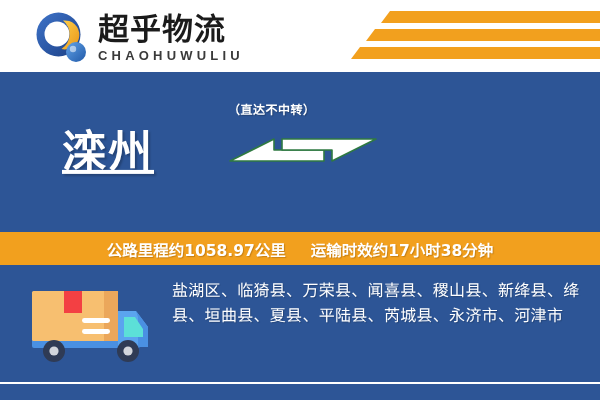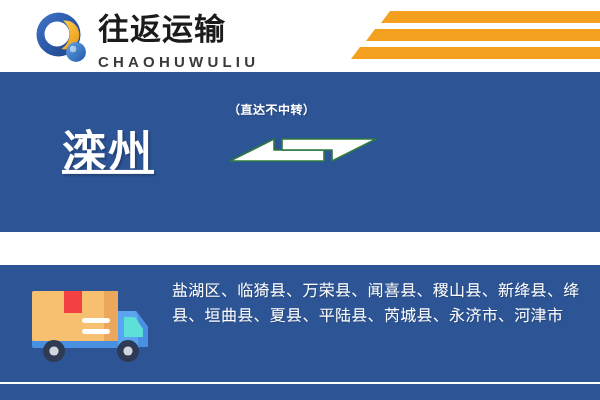--- a/index.html
+++ b/index.html
@@ -61,26 +61,26 @@
     font-size: 31px;
     font-weight: bold;
     color: #1b1b1b;
     letter-spacing: 1px;
     line-height: 36px;
     white-space: nowrap;
   }
 
   .brand-en {
     font-family: "Liberation Sans", sans-serif;
-    font-size: 15px;
+    font-size: 13px;
     font-weight: bold;
     color: #3a3a3a;
     letter-spacing: 4.2px;
     line-height: 14px;
-    margin-top: 8px;
+    margin-top: 2px;
     white-space: nowrap;
   }
 
   .stripes {
     position: absolute;
     left: 360px;
     top: 9px;
     width: 245px;
     height: 56px;
   }
@@ -256,21 +256,21 @@
           </defs>
           <circle cx="24.5" cy="24.5" r="22" fill="url(#lgBlue)"></circle>
           <circle cx="23" cy="24" r="12.5" fill="#ffffff"></circle>
           <path d="M 29 10.5 A 14.5 14.5 0 1 1 27.5 39 A 17.5 17.5 0 0 0 29 10.5 Z" fill="url(#lgGold)"></path>
           <circle cx="42" cy="42" r="10" fill="url(#lgDot)"></circle>
           <circle cx="39" cy="39" r="3.2" fill="#ffffff" opacity="0.55"></circle>
         </svg>
       </div>
 
       <div class="brand-block">
-        <div class="brand-cn">往返运输</div>
+        <div class="brand-cn">超乎物流</div>
         <div class="brand-en">CHAOHUWULIU</div>
       </div>
 
     </div>
 
     <div class="stripes">
       <div class="stripe s1"></div>
       <div class="stripe s2"></div>
       <div class="stripe s3"></div>
     </div>
@@ -293,20 +293,27 @@
           <path d="M 148 11 L 104 33 L 104 22 L 54 22 L 54 11 Z" fill="#ffffff" stroke="#2f7a42" stroke-width="1.6" stroke-linejoin="round"></path>
         </svg>
       </div>
 
 
     </div>
 
 
   </div>
 
+  <div class="info-bar">
+    <div class="info-bar-inner">
+      <span>公路里程约1058.97公里</span>
+      <span class="info-gap"></span>
+      <span>运输时效约17小时38分钟</span>
+    </div>
+  </div>
 
   <div class="coverage-panel">
 
     <div class="truck-icon">
       <svg width="130" height="92" viewBox="0 0 130 92" xmlns="http://www.w3.org/2000/svg">
 
         <rect x="6" y="62" width="108" height="9" rx="2" fill="#4a90e2"></rect>
 
         <path d="M 92 34 L 110 34 L 122 50 L 122 70 L 92 70 Z" fill="#5ba4ef"></path>
         <path d="M 110 34 L 122 50 L 122 70 L 112 70 L 112 40 Z" fill="#4a90e2"></path>

